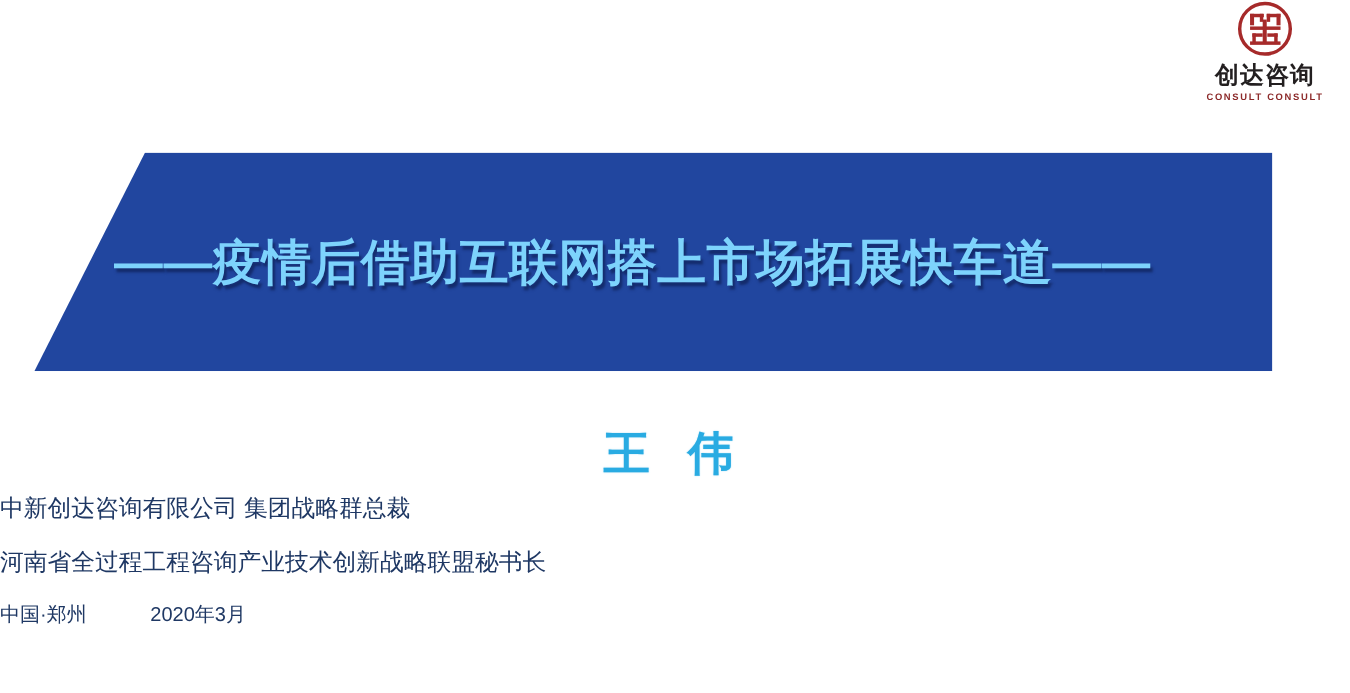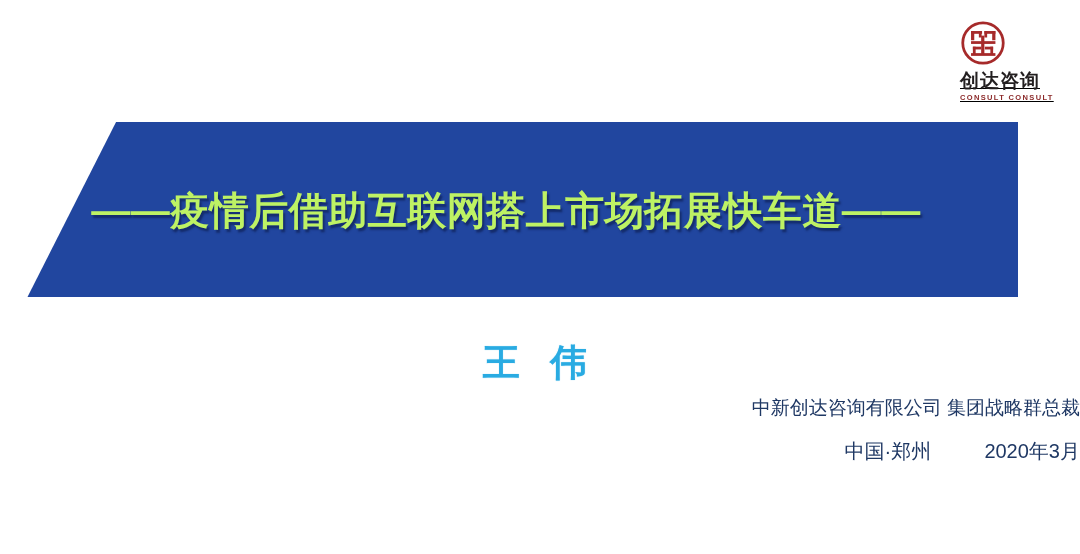--- a/index.html
+++ b/index.html
@@ -15,27 +15,26 @@
     position: relative;
     width: 1080px;
     height: 554px;
     background: #ffffff;
     overflow: hidden;
   }
 
   
   .logo-block {
     position: absolute;
-    top: 20px;
+    top: 0;
     right: 16px;
     width: 104px;
     display: flex;
     flex-direction: column;
-    align-items: flex-start;
-    text-decoration: underline;
+    align-items: center;
   }
   .logo-mark {
     width: 46px;
     height: 46px;
     display: block;
   }
   .logo-cn {
     margin-top: 5px;
     font-size: 19px;
     font-weight: 700;
@@ -62,21 +61,21 @@
     width: 1018px;
     height: 175px;
     background: #21469f;
     -webkit-clip-path: polygon(11.4% 0%, 100% 0%, 100% 100%, 2.7% 100%);
     clip-path: polygon(11.4% 0%, 100% 0%, 100% 100%, 2.7% 100%);
     display: flex;
     align-items: center;
     justify-content: center;
   }
   .banner-title {
-    color: #bef264;
+    color: #7dd3fc;
     font-size: 39px;
     font-weight: 700;
     letter-spacing: 0.5px;
     line-height: 1.1;
     white-space: nowrap;
     text-shadow: 2px 3px 2px rgba(10, 22, 66, 0.55);
     padding-right: 6px;
     padding-top: 4px;
   }
 
@@ -95,32 +94,32 @@
     text-shadow: 0 0 1px rgba(41, 171, 226, 0.6);
     margin-top: 12px;
   }
 
   
   .meta-lines {
     position: absolute;
     left: 0;
     right: 0;
     top: 398px;
-    text-align: right;
+    text-align: left;
     color: #1f3864;
   }
   .meta-line {
     font-size: 19px;
     font-weight: 500;
     line-height: 1;
     white-space: nowrap;
   }
   .meta-line.l1 { margin-bottom: 24px; }
   .meta-line.l2 { margin-bottom: 25px; }
-  .meta-line.l3 { font-size: 20px; padding-left: 12px; }
+  .meta-line.l3 { font-size: 16px; }
   .meta-gap {
     display: inline-block;
     width: 42px;
   }
 </style>
 </head>
 <body>
 
 <div id="slide">
 
@@ -148,20 +147,21 @@
   </div>
 
   <div class="banner">
     <div class="banner-title">——疫情后借助互联网搭上市场拓展快车道——</div>
   </div>
 
   <div class="presenter-name">王 伟</div>
 
   <div class="meta-lines">
     <div class="meta-line l1">中新创达咨询有限公司 集团战略群总裁</div>
+    <div class="meta-line l2">河南省全过程工程咨询产业技术创新战略联盟秘书长</div>
     <div class="meta-line l3">
       <span>中国·郑州</span>
       <span class="meta-gap"></span>
       <span>2020年3月</span>
     </div>
   </div>
 
 </div>
 
 </body></html>

